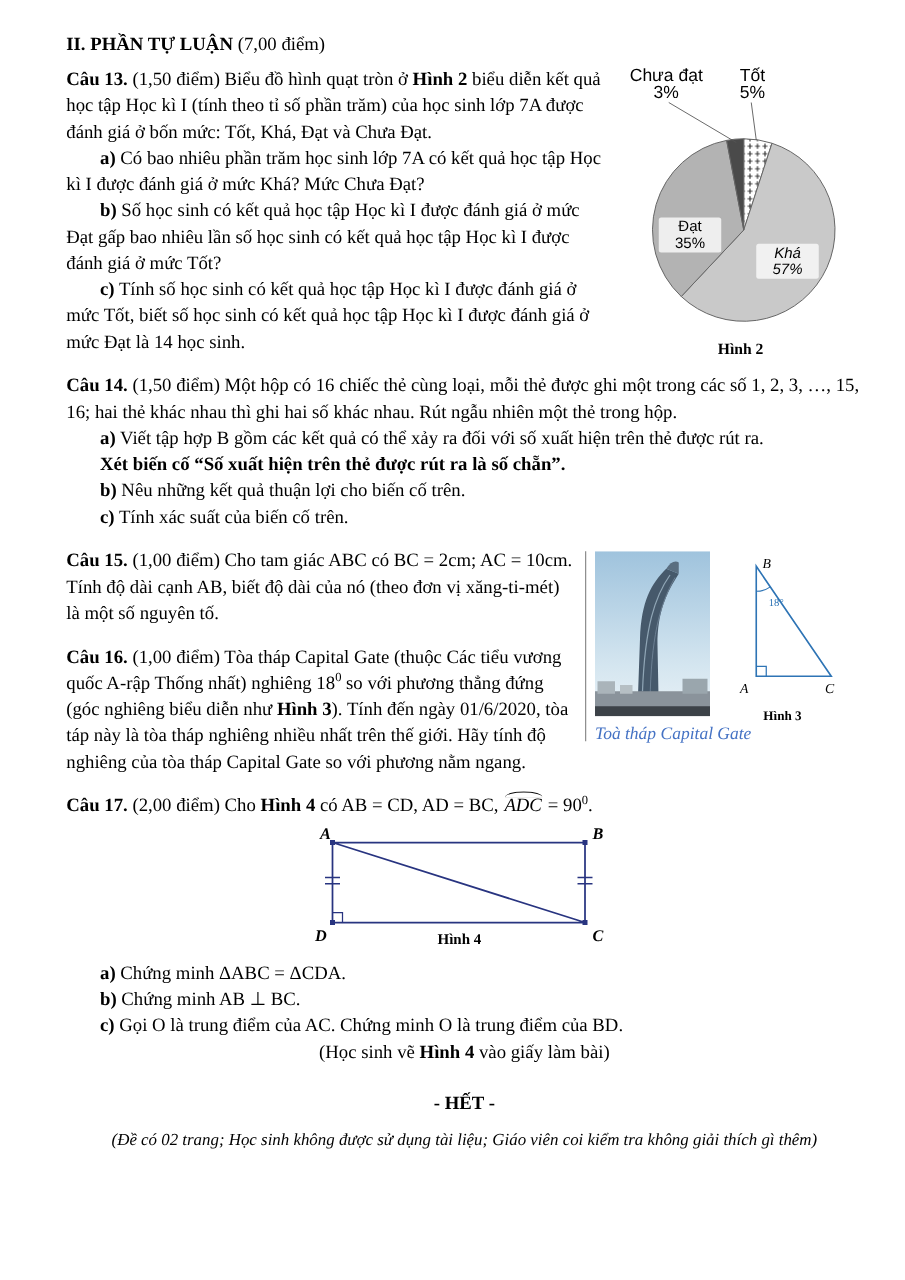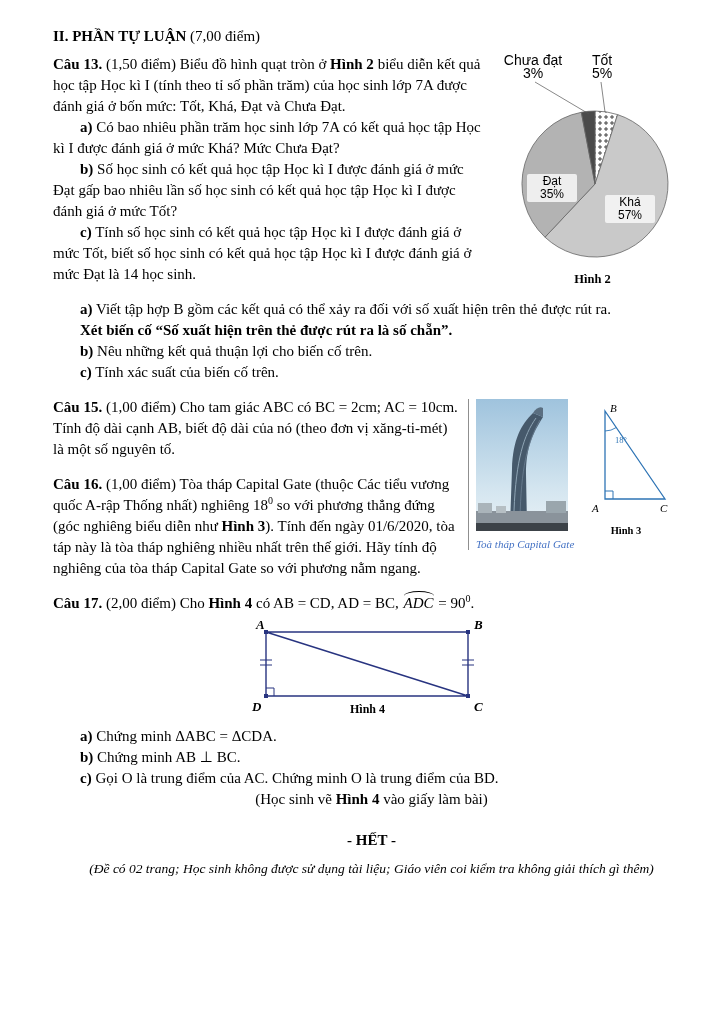--- a/index.html
+++ b/index.html
@@ -23,35 +23,35 @@
   }
   .chart-fig svg{position:absolute;left:0;top:0;}
   .chart-top-label{position:absolute;text-align:center;font-size:14px;line-height:13px;}
   #lbl-chuadat{left:6px;top:0;width:64px;}
   #lbl-tot{left:90px;top:0;width:34px;}
   .chart-in-label{
     position:absolute;text-align:center;font-size:12px;line-height:13px;
     background:rgba(246,246,246,.88);border-radius:2px;padding:1px 2px;
   }
   #lbl-dat{left:32px;top:120px;width:46px;}
-  #lbl-kha{left:110px;top:141px;width:46px;}
+  #lbl-kha{left:110px;top:141px;width:46px;font-style:italic;}
   .chart-caption{
     position:absolute;bottom:0;left:0;width:100%;text-align:center;
     font-weight:bold;font-size:12.5px;font-family:"Liberation Serif",serif;
   }
 
   
   .media-fig{
     float:right;width:214px;margin:2px 0 4px 10px;
     border-left:1px solid #8f8f8f;padding-left:7px;
     display:flex;gap:7px;align-items:flex-start;
   }
   .photo-col{width:92px;}
   .photo-caption{
-    color:#4472c4;font-style:italic;font-size:11px;text-align:center;
+    color:#4472c4;font-style:italic;font-size:14px;text-align:center;
     white-space:nowrap;margin-top:2px;line-height:11px;
   }
   .fig3-col{width:102px;}
   .fig3-caption{font-weight:bold;font-size:10.5px;text-align:center;line-height:13px;margin-top:1px;}
   .fig3-col svg text{font-family:"Liberation Serif",serif;}
 
   
   .fig4-wrap{width:260px;margin:5px auto 3px;clear:none;}
   .fig4-wrap svg text{font-family:"Liberation Serif",serif;}
   .v-label{font-style:italic;font-weight:bold;font-size:13px;}
@@ -110,20 +110,21 @@
       <div class="chart-caption">Hình 2</div>
     </div>
 
     <p><b>Câu 13.</b><span> (1,50 điểm) </span><span>Biểu đồ hình quạt tròn ở </span><b>Hình 2</b><span> biểu diễn kết quả học tập Học kì I (tính theo tỉ số phần trăm) của học sinh lớp 7A được đánh giá ở bốn mức: Tốt, Khá, Đạt và Chưa Đạt.</span></p>
     <p class="part"><b>a)</b><span> Có bao nhiêu phần trăm học sinh lớp 7A có kết quả học tập Học kì I được đánh giá ở mức Khá? Mức Chưa Đạt?</span></p>
     <p class="part"><b>b)</b><span> Số học sinh có kết quả học tập Học kì I được đánh giá ở mức Đạt gấp bao nhiêu lần số học sinh có kết quả học tập Học kì I được đánh giá ở mức Tốt?</span></p>
     <p class="part"><b>c)</b><span> Tính số học sinh có kết quả học tập Học kì I được đánh giá ở mức Tốt, biết số học sinh có kết quả học tập Học kì I được đánh giá ở mức Đạt là 14 học sinh.</span></p>
   </section>
 
   <section class="q">
+    <p><b>Câu 14.</b><span> (1,50 điểm) </span><span>Một hộp có 16 chiếc thẻ cùng loại, mỗi thẻ được ghi một trong các số 1, 2, 3, …, 15, 16; hai thẻ khác nhau thì ghi hai số khác nhau. Rút ngẫu nhiên một thẻ trong hộp.</span></p>
     <p class="part"><b>a)</b><span> Viết tập hợp B gồm các kết quả có thể xảy ra đối với số xuất hiện trên thẻ được rút ra.</span></p>
     <p class="part"><b>Xét biến cố “Số xuất hiện trên thẻ được rút ra là số chẵn”.</b></p>
     <p class="part"><b>b)</b><span> Nêu những kết quả thuận lợi cho biến cố trên.</span></p>
     <p class="part"><b>c)</b><span> Tính xác suất của biến cố trên.</span></p>
   </section>
 
   <section class="q">
     <div class="media-fig">
       <div class="photo-col">
         <svg width="92" height="132" viewBox="0 0 92 132">

